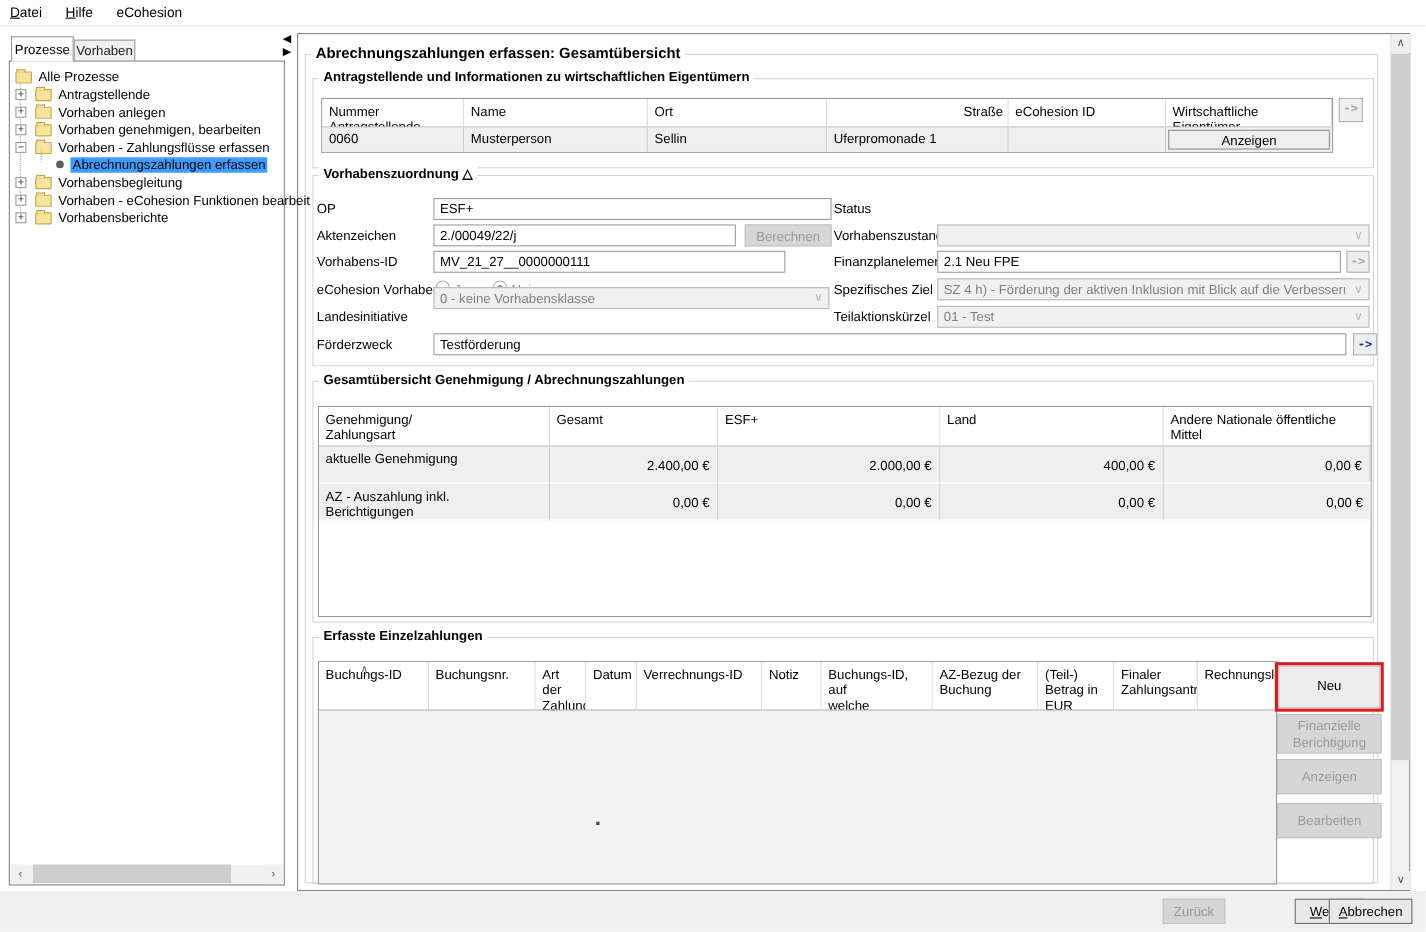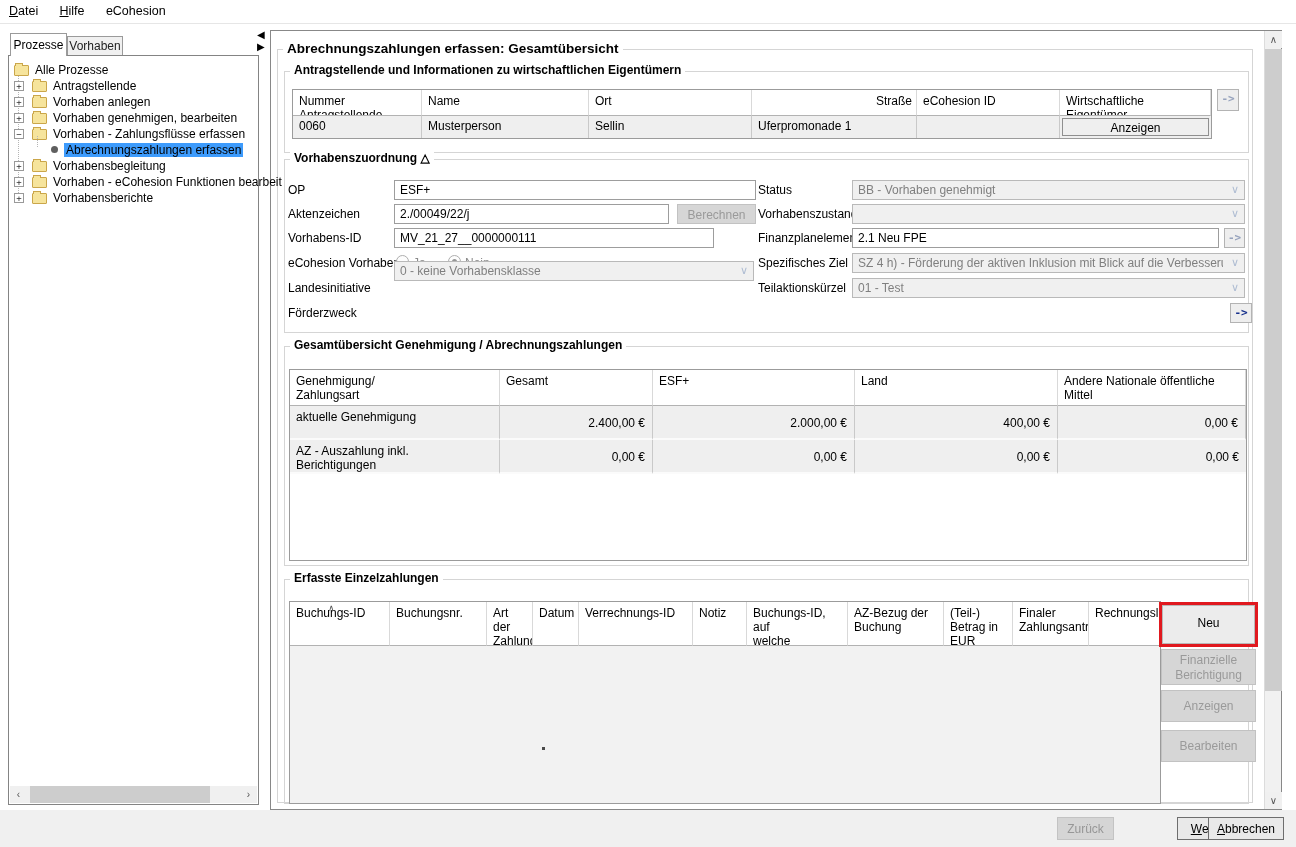--- a/index.html
+++ b/index.html
@@ -213,26 +213,24 @@
   <span class="rlabel" style="left:142px; top:225px;">Ja</span>
   <span class="radio checked" style="left:177px; top:224px;"></span>
   <span class="rlabel" style="left:194px; top:225px;">Nein</span>
 
   <span class="lbl" style="left:17px; top:250px;">Landesinitiative</span>
   <div class="sel" style="left:123px; top:230px; width:360px; height:20px;">
       <span class="selval">0 - keine Vorhabensklasse</span>
     </div>
 
   <span class="lbl" style="left:17px; top:275px;">Förderzweck</span>
+  <div class="inp" style="left:123px; top:272px; width:830px; height:20px;">Testförderung</div>
   <div class="arrowbtn en" style="left:959px; top:272px;">-&gt;</div>
 
   <span class="lbl" style="left:487px; top:152px;">Status</span>
-  <div class="sel" style="left:581px; top:149px; width:393px; height:20px;">
-      <span class="selval">BB - Vorhaben genehmigt</span>
-    </div>
 
   <span class="lbl" style="left:487px; top:176px;">Vorhabenszustand</span>
   <div class="sel" style="left:581px; top:173px; width:393px; height:20px;">
       <span class="selval"></span>
     </div>
 
   <span class="lbl" style="left:487px; top:200px;">Finanzplanelement</span>
   <div class="inp" style="left:581px; top:197px; width:367px; height:20px;">2.1 Neu FPE</div>
   <div class="arrowbtn dis" style="left:953px; top:197px; width:21px;">-&gt;</div>
 

